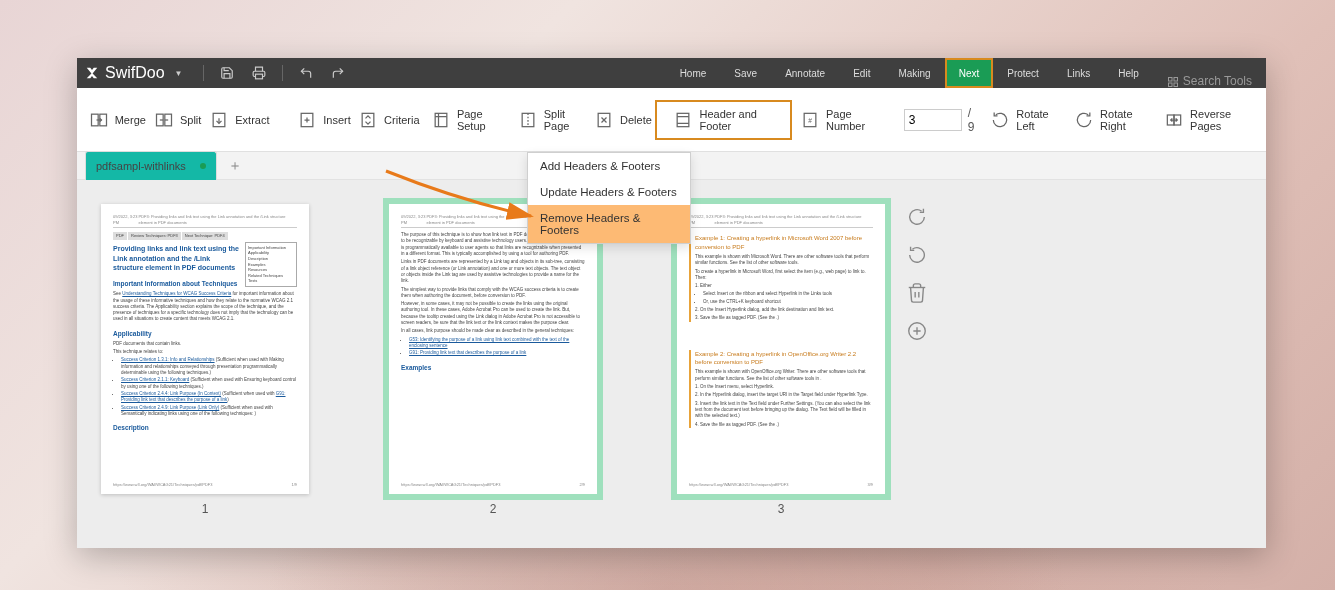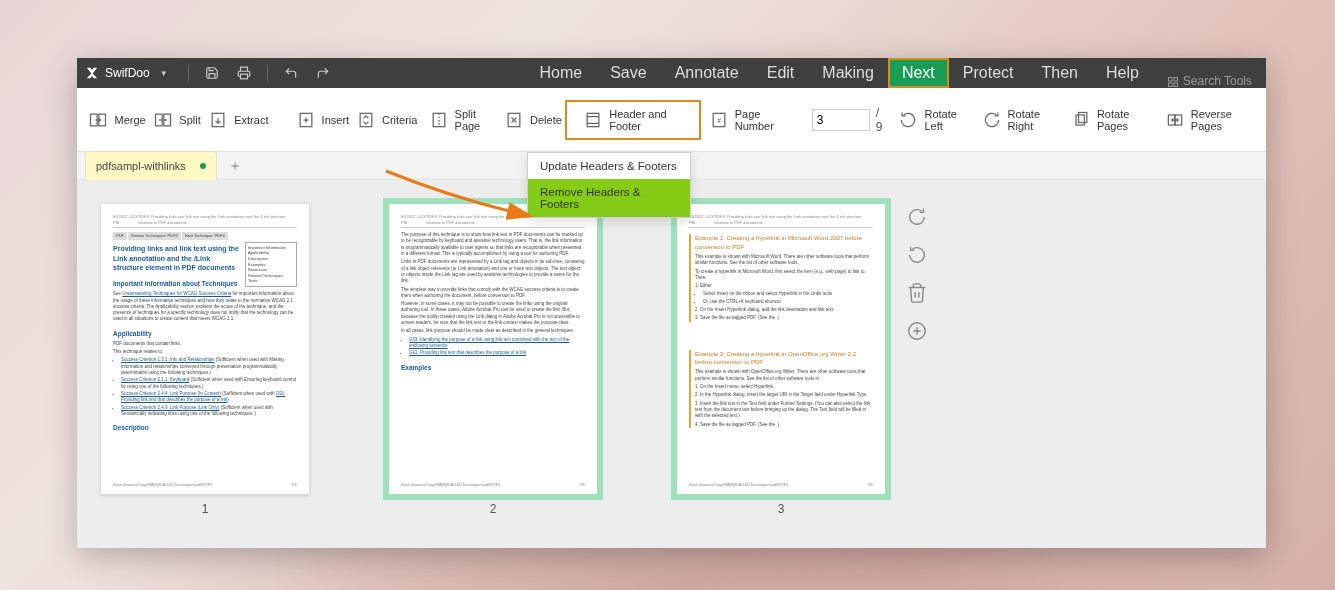--- a/index.html
+++ b/index.html
@@ -32,31 +32,31 @@
 .titlebar {
   height: 30px;
   background: #3f3f3f;
   display: flex;
   align-items: center;
   color: #ffffff;
   font-size: 12px;
 }
 .titlebar-left { display: flex; align-items: center; padding-left: 8px; gap: 6px; }
 .app-logo { width: 14px; height: 14px; color: #fff; }
-.app-name { color: #fff; font-size: 12px; margin-right: 4px; }
+.app-name { color: #fff; font-size: 16px; margin-right: 4px; }
 .dropdown-caret { font-size: 8px; color: #ccc; margin-right: 10px; }
 .tb-icon { width: 26px; text-align: center; color: #ccc; padding: 6px 4px; cursor: pointer; }
 .tb-icon svg { width: 14px; height: 14px; display: block; margin: 0 auto; }
 .menubar { margin-left: auto; display: flex; align-items: stretch; height: 100%; }
 .menu-item {
   padding: 0 14px;
   display: flex;
   align-items: center;
   color: #ddd;
-  font-size: 16px;
+  font-size: 10px;
   cursor: pointer;
 }
 .menu-item.active {
   background: #1a9c55;
   color: #fff;
   outline: 2px solid #d88a1f;
   outline-offset: -2px;
 }
 .search-tools {
   padding: 0 14px;
@@ -115,41 +115,41 @@
   box-shadow: 0 4px 10px rgba(0,0,0,0.12);
   z-index: 20;
 }
 .dropdown-menu .dm-item {
   padding: 7px 12px;
   font-size: 11.5px;
   color: #333;
   cursor: pointer;
 }
 .dropdown-menu .dm-item.highlight {
-  background: #84cc16;
+  background: #fdba74;
 }
 
 .arrow {
   position: absolute;
   left: 304px;
   top: 108px;
   z-index: 25;
   pointer-events: none;
 }
 
 .tabbar {
   height: 28px;
   background: #f3f3f3;
   border-bottom: 1px solid #e2e2e2;
   display: flex;
   align-items: center;
   padding-left: 8px;
 }
 .doc-tab {
-  background: #fef9c3;
+  background: #14b8a6;
   border: 1px solid #ddd;
   border-bottom: none;
   height: 30px;
   display: flex;
   align-items: center;
   padding: 0 30px 0 10px;
   font-size: 11px;
   color: #444;
   position: relative;
   border-radius: 3px 3px 0 0;
@@ -266,21 +266,21 @@
         </span>
     </div>
     <div class="menubar">
       <div class="menu-item">Home</div>
       <div class="menu-item">Save</div>
       <div class="menu-item">Annotate</div>
       <div class="menu-item">Edit</div>
       <div class="menu-item">Making</div>
       <div class="menu-item active">Next</div>
       <div class="menu-item">Protect</div>
-      <div class="menu-item">Then</div>
+      <div class="menu-item">Links</div>
       <div class="menu-item">Help</div>
       <div class="search-tools">
         <svg viewBox="0 0 24 24" fill="none" stroke="currentColor" stroke-width="2">
             <rect x="3" y="3" width="7" height="7"></rect>
             <rect x="14" y="3" width="7" height="7"></rect>
             <rect x="3" y="14" width="7" height="7"></rect>
             <rect x="14" y="14" width="7" height="7"></rect>
           </svg>
         <span>Search Tools</span>
       </div>
@@ -336,20 +336,29 @@
             <rect x="5" y="4" width="14" height="16"></rect>
             <path d="M9 10l3-3 3 3M15 14l-3 3-3-3"></path>
           </svg>
         </span>
       <span>Criteria</span>
     </div>
     <div class="ribbon-btn">
       <span class="ribbon-icon">
           <svg viewBox="0 0 24 24" fill="none" stroke="currentColor" stroke-width="1.5">
             <rect x="5" y="4" width="14" height="16"></rect>
+            <path d="M5 8h14M9 4v16"></path>
+          </svg>
+        </span>
+      <span>Page Setup</span>
+    </div>
+    <div class="ribbon-btn">
+      <span class="ribbon-icon">
+          <svg viewBox="0 0 24 24" fill="none" stroke="currentColor" stroke-width="1.5">
+            <rect x="5" y="4" width="14" height="16"></rect>
             <path d="M12 4v16" stroke-dasharray="2 2"></path>
           </svg>
         </span>
       <span>Split Page</span>
     </div>
     <div class="ribbon-btn">
       <span class="ribbon-icon">
           <svg viewBox="0 0 24 24" fill="none" stroke="currentColor" stroke-width="1.5">
             <rect x="5" y="4" width="14" height="16"></rect>
             <path d="M9 9l6 6M15 9l-6 6"></path>
@@ -395,39 +404,31 @@
           <svg viewBox="0 0 24 24" fill="none" stroke="currentColor" stroke-width="1.5">
             <path d="M20 12a8 8 0 1 1-3-6.3"></path>
             <polyline points="19 3 19 7 15 7"></polyline>
           </svg>
         </span>
       <span>Rotate Right</span>
     </div>
     <div class="ribbon-btn">
       <span class="ribbon-icon">
           <svg viewBox="0 0 24 24" fill="none" stroke="currentColor" stroke-width="1.5">
-            <rect x="6" y="6" width="10" height="12"></rect>
-            <rect x="9" y="3" width="10" height="12"></rect>
-          </svg>
-        </span>
-      <span>Rotate Pages</span>
-    </div>
-    <div class="ribbon-btn">
-      <span class="ribbon-icon">
-          <svg viewBox="0 0 24 24" fill="none" stroke="currentColor" stroke-width="1.5">
             <rect x="4" y="6" width="8" height="12"></rect>
             <rect x="12" y="6" width="8" height="12"></rect>
             <path d="M8 12h8M14 10l2 2-2 2M10 10l-2 2 2 2"></path>
           </svg>
         </span>
       <span>Reverse Pages</span>
     </div>
   </div>
 
   <div class="dropdown-menu">
+    <div class="dm-item">Add Headers &amp; Footers</div>
     <div class="dm-item">Update Headers &amp; Footers</div>
     <div class="dm-item highlight">Remove Headers &amp; Footers</div>
   </div>
 
   <svg class="arrow" width="160" height="70" viewBox="0 0 160 70">
     <defs>
         <marker id="ah" markerWidth="10" markerHeight="10" refX="8" refY="3" orient="auto">
           <path d="M0,0 L0,6 L9,3 z" fill="#e87a1a"></path>
         </marker>
       </defs>

